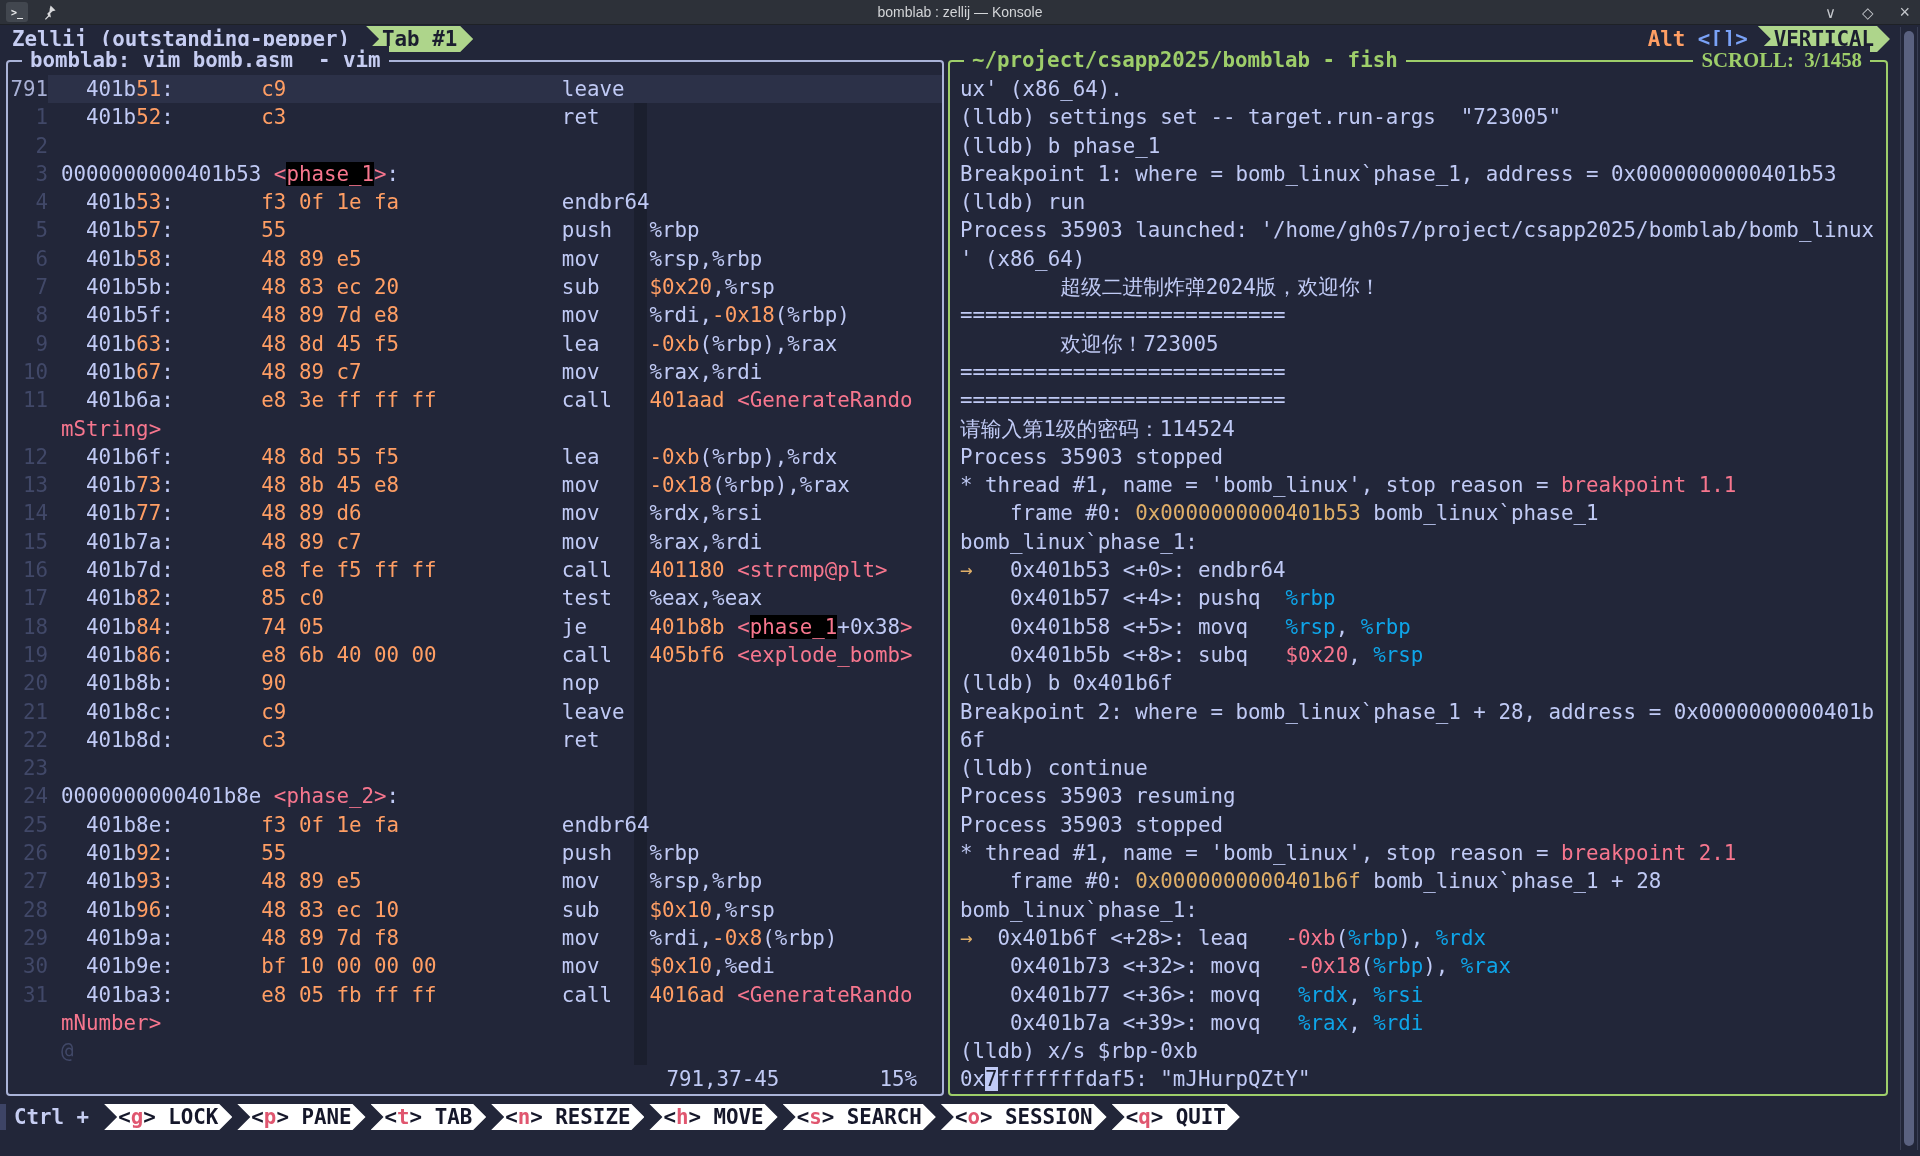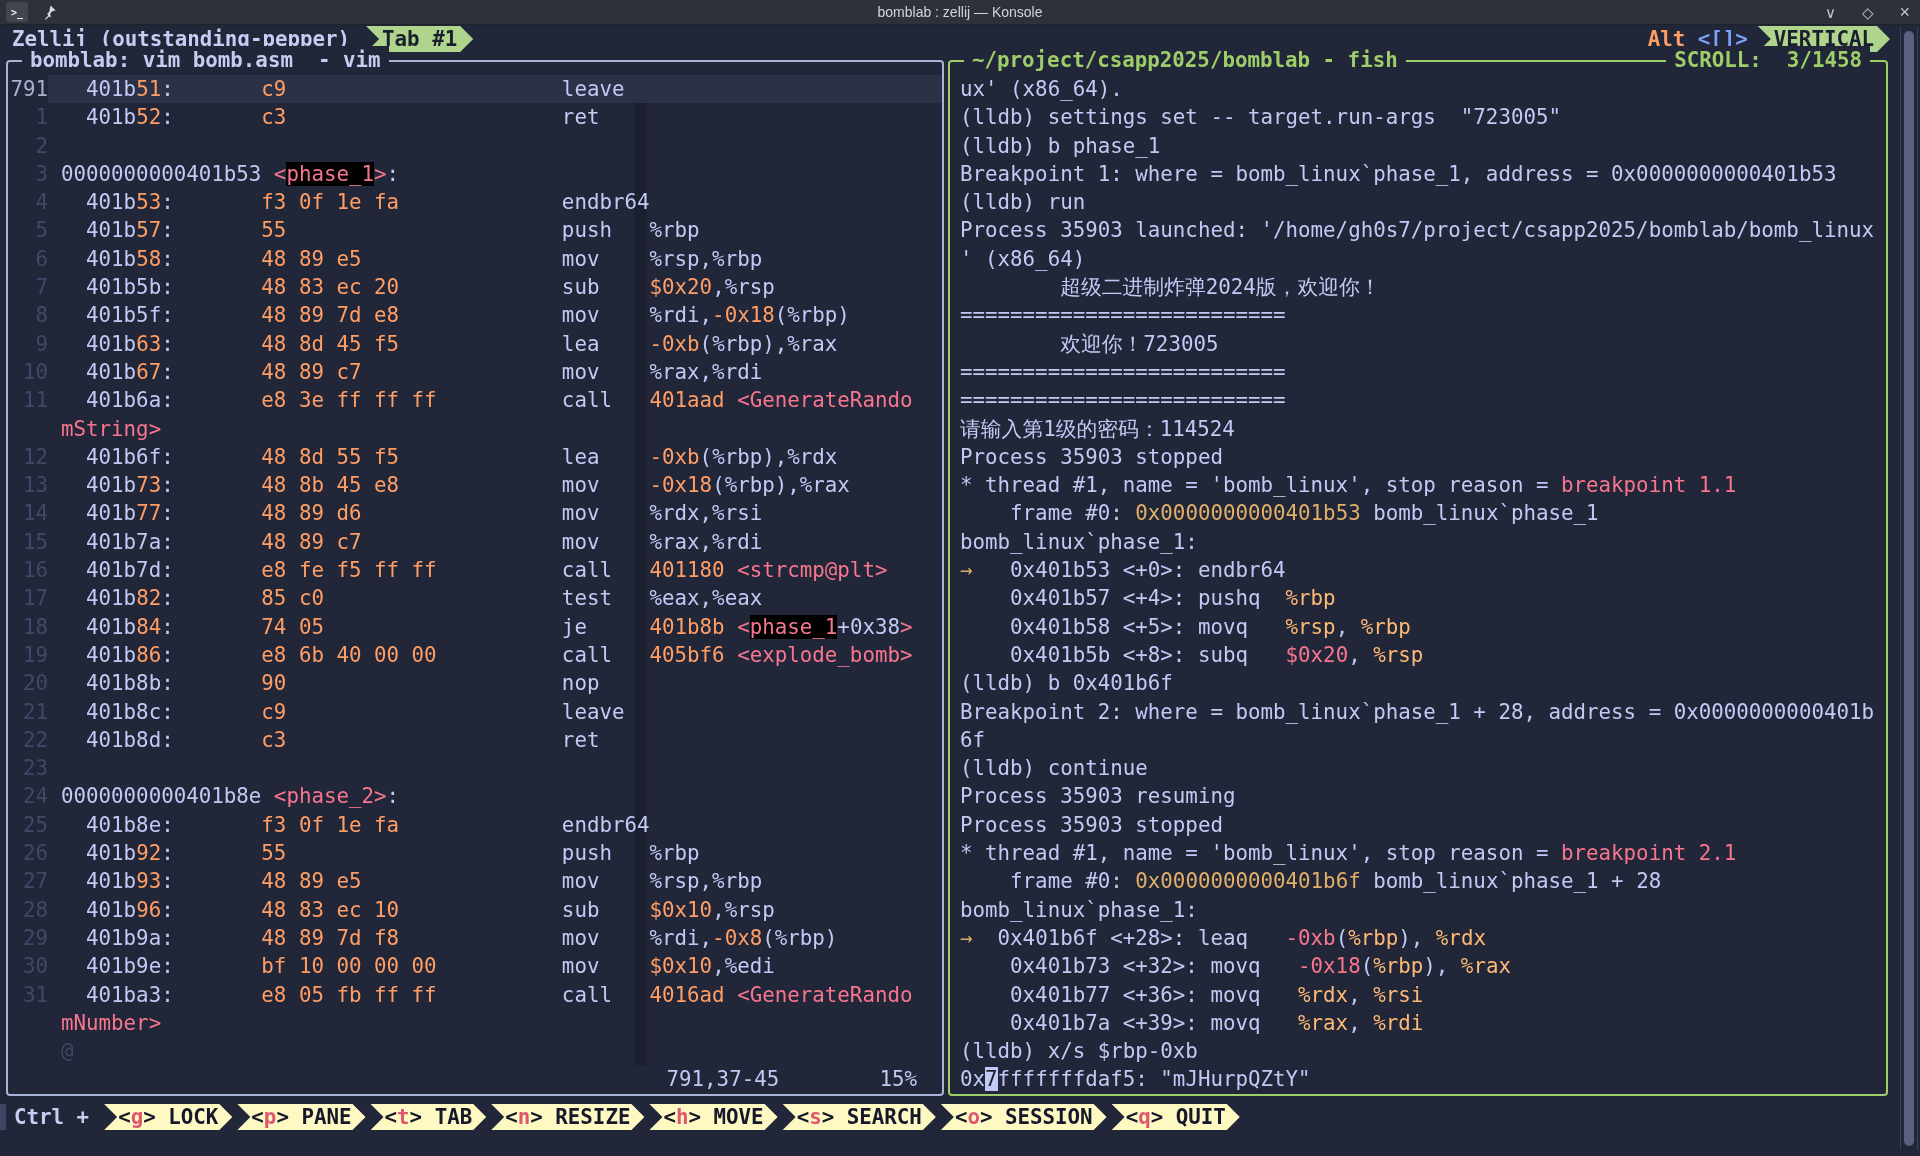--- a/index.html
+++ b/index.html
@@ -35,51 +35,51 @@
 
   
   .pane { position:absolute; top:60px; height:1036px; background:#222639; border:2px solid; border-radius:4px; }
   .pane-left  { left:6px;   width:938px; border-color:#aab3d8; }
   .pane-right { left:948px; width:940px; border-color:#9ece6a;padding-left:35px; }
   .pane-title { position:absolute; top:-16px; left:14px; background:#222639; padding:0 8px;
                 font-size:20.8px; font-weight:bold; line-height:28px; white-space:pre; }
   .pane-left  .pane-title { color:#c6cdf2; }
   .pane-right .pane-title { color:#9ece6a; }
   .pane-scroll { position:absolute; top:-16px; right:16px; background:#222639; padding:0 8px;
-                 color:#9ece6a; font-size:20.8px; font-weight:bold; line-height:28px; white-space:pre; }
+                 color:#9ece6a; font-size:20.8px; font-weight:bold; line-height:28px; white-space:pre;font-family:Liberation Serif, serif; }
 
   .pane-content { position:absolute; inset:0; padding-top:13px; overflow:hidden; }
   .lines { position:relative; font-size:20.8px; }
   .row { height:28.3px; line-height:28.3px; white-space:pre; display:flex; position:relative; z-index:1; }
   .num { width:40px; text-align:right; color:#414868; flex:none; }
   .num-cur { color:#a9b1d6; }
   .rowbody { flex:1 1 auto; padding-left:13px; min-width:0; }
   .pane-right .rowbody { padding-left:10px; }
   .cursorline .rowbody { background:#2c3148; }
   .row.right .rowbody { text-align:right; }
   .cursorcol { position:absolute; left:626px; top:13px; height:990px; width:13px;
                background:#1b1f2e; z-index:0; }
 
   
   .s-w   { color:#c0caf5; }
   .s-o   { color:#ff9e64; }
   .s-pk  { color:#f7768e; }
   .s-hl  { color:#f7768e; background:#000000; }
   .s-dim { color:#414868; }
   .s-red { color:#f7768e; }
-  .s-teal{ color:#fdba74; }
+  .s-teal{ color:#0ea5e9; }
   .s-yel { color:#e0af68; }
   .s-cur { color:#1a1e2d; background:#c0caf5; }
 
   
   .sbar { position:absolute; top:1104px; left:0; height:26px; right:7px; display:flex;
           align-items:center; font-size:20.8px; font-weight:bold; }
   .sbar-accent { width:6px; height:26px; background:#3d4466; flex:none; }
   .sbar-prefix { color:#c6cdf2; padding:0 10px 0 8px; white-space:pre; }
-  .sribbon { display:inline-block; background:#fef9c3; color:#15172a; padding:0 14px;
+  .sribbon { display:inline-block; background:#ffffff; color:#15172a; padding:0 14px;
              margin-left:5px; line-height:26px;
              clip-path:polygon(0 0, calc(100% - 13px) 0, 100% 50%, calc(100% - 13px) 100%, 0 100%, 13px 50%);
              white-space:pre; }
   .rb-key { color:#e0566f; }
 
   
   .scrollbar { position:absolute; top:27px; bottom:6px; right:2px; width:18px;
                border-left:1px solid #3a3f55; border-right:1px solid #3a3f55; }
   .scroll-thumb { position:absolute; left:3px; right:3px; top:4px; bottom:4px;
                   background:#5a6180; border-radius:7px; }

